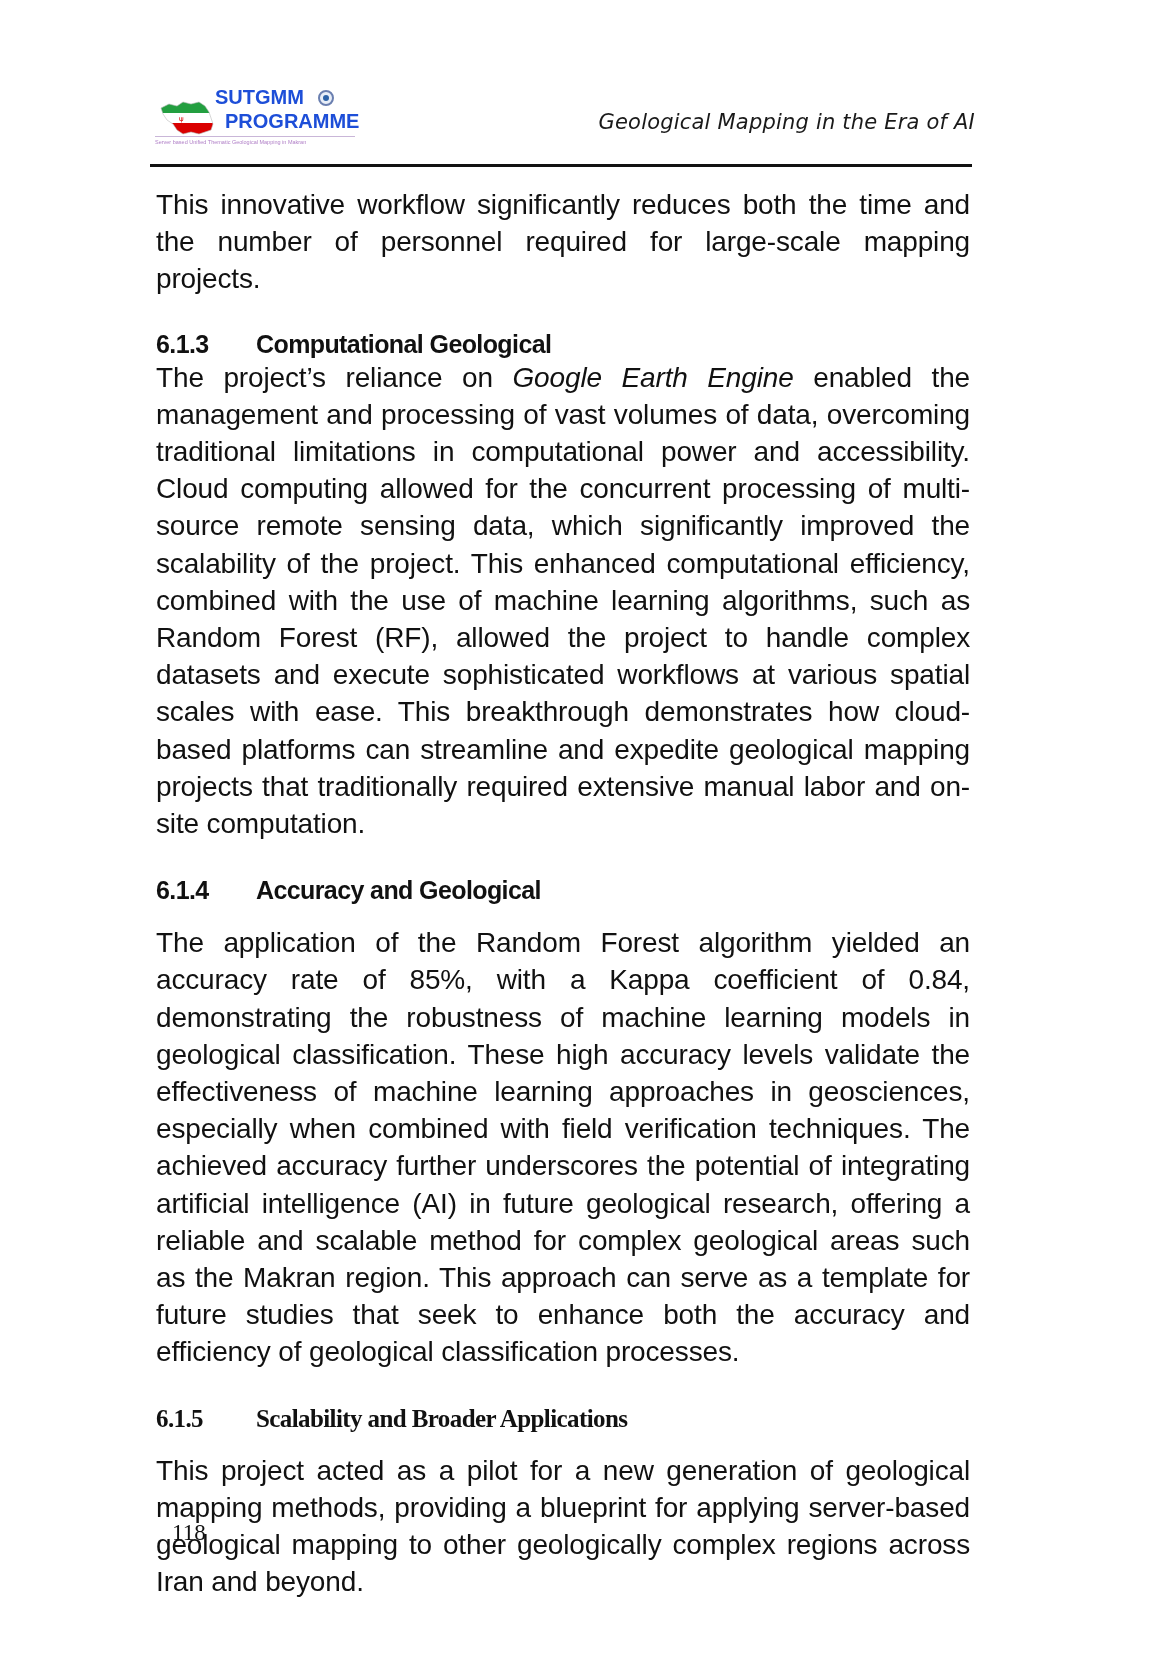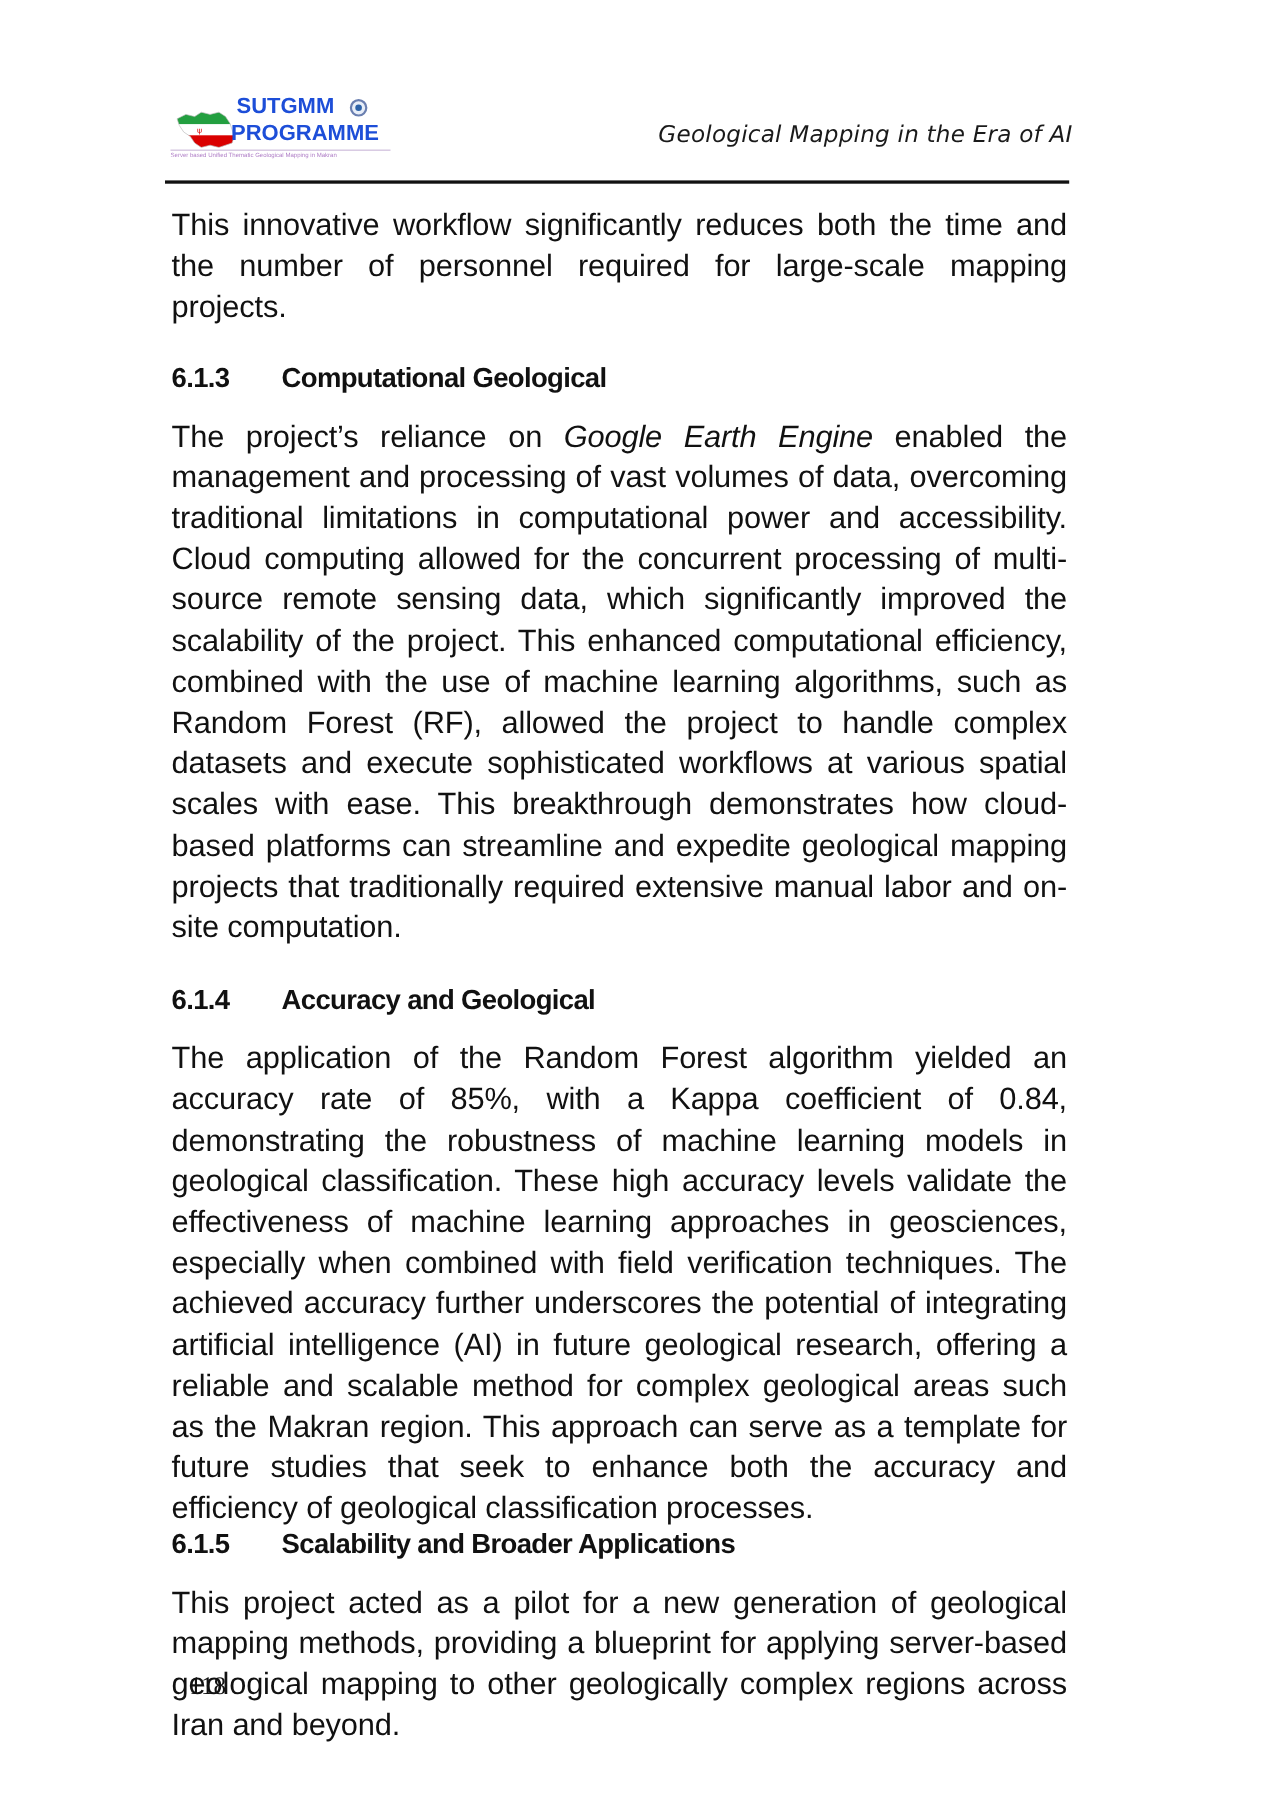--- a/index.html
+++ b/index.html
@@ -49,21 +49,21 @@
       font-weight: bold;
       color: #1d4ed8;
       letter-spacing: 0px;
     }
     .logo-text-1 {
       left: 60px;
       top: 2px;
       font-size: 20px;
     }
     .logo-text-2 {
-      left: 55px;
+      left: 70px;
       top: 26px;
       font-size: 20px;
     }
     .logo-badge {
       position: absolute;
       left: 163px;
       top: 6px;
       width: 16px;
       height: 16px;
       border-radius: 50%;
@@ -141,23 +141,23 @@
       font-family: "Liberation Sans", sans-serif;
       font-size: 25px;
       color: #111;
       margin: 0;
       letter-spacing: -0.6px;
     }
     .heading .num {
       width: 100px;
       flex: 0 0 100px;
     }
-    .h-613 { margin-top: 32px; margin-bottom: 19px; }
+    .h-613 { margin-top: 32px; }
     .h-614 { margin-top: 34px; margin-bottom: 19px; }
-    .h-615 { margin-bottom: 19px; }
+    .h-615 { margin-top: 34px; margin-bottom: 19px; font-family: Liberation Serif, serif; }
 
     .page-number {
       position: absolute;
       left: 172px;
       top: 1520px;
       font-family: "Liberation Serif", serif;
       font-size: 23px;
       color: #111;
     }
   </style>

